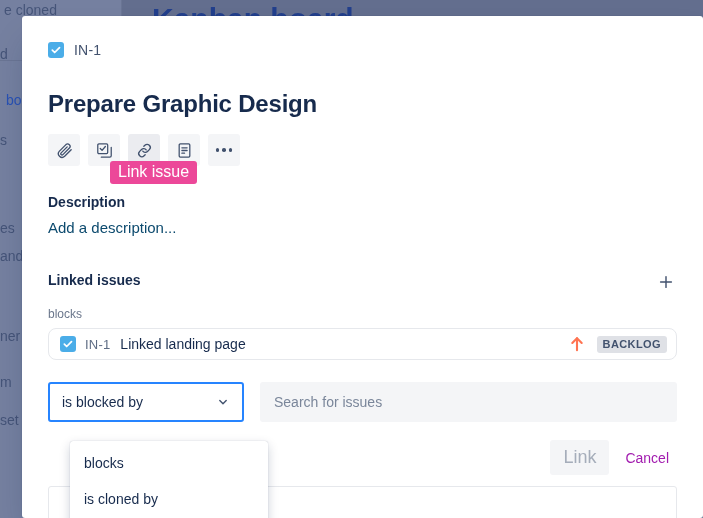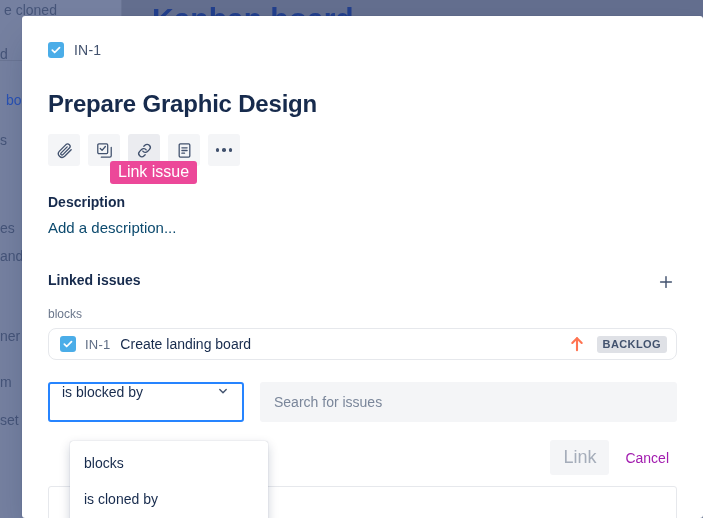--- a/index.html
+++ b/index.html
@@ -178,21 +178,21 @@
     margin-top: 22px;
     display: flex;
     gap: 16px;
   }
   #link-type-select {
     position: relative;
     width: 196px; height: 40px;
     border: 2px solid #2684ff;
     border-radius: 3px;
     background: #ffffff;
-    display: flex; align-items: flex-start;
+    display: flex; align-items: center;
     padding: 0 12px;
     cursor: pointer;
   }
   #link-type-value { font-size: 14px; color: #172b4d; flex: 1; }
   #select-chevron { display: flex; align-items: center; color: #42526e; }
   #issue-search-input {
     flex: 1; height: 40px;
     background: #f4f5f7;
     border: 2px solid #f4f5f7;
     border-radius: 3px;
@@ -361,21 +361,21 @@
 
     <div id="link-group-label">blocks</div>
 
     <div id="linked-row">
       <span class="type-icon">
         <svg width="10" height="10" viewBox="0 0 12 12">
               <path d="M1.6 6.2 L4.4 9 L10.2 3.2" fill="none" stroke="#fff" stroke-width="2.1" stroke-linecap="round" stroke-linejoin="round"></path>
             </svg>
       </span>
       <span id="linked-key">IN-1</span>
-      <span id="linked-summary">Create landing board</span>
+      <span id="linked-summary">Linked landing page</span>
       <span id="priority-icon">
         <svg width="14" height="16" viewBox="0 0 14 16" fill="none" stroke="#ff7452" stroke-width="2.1" stroke-linecap="round" stroke-linejoin="round">
           <path d="M7 14.2V2.4"></path>
           <path d="M2.3 6.9 7 2.2l4.7 4.7"></path>
         </svg>
       </span>
       <span id="status-badge">BACKLOG</span>
     </div>
   </div>
 

